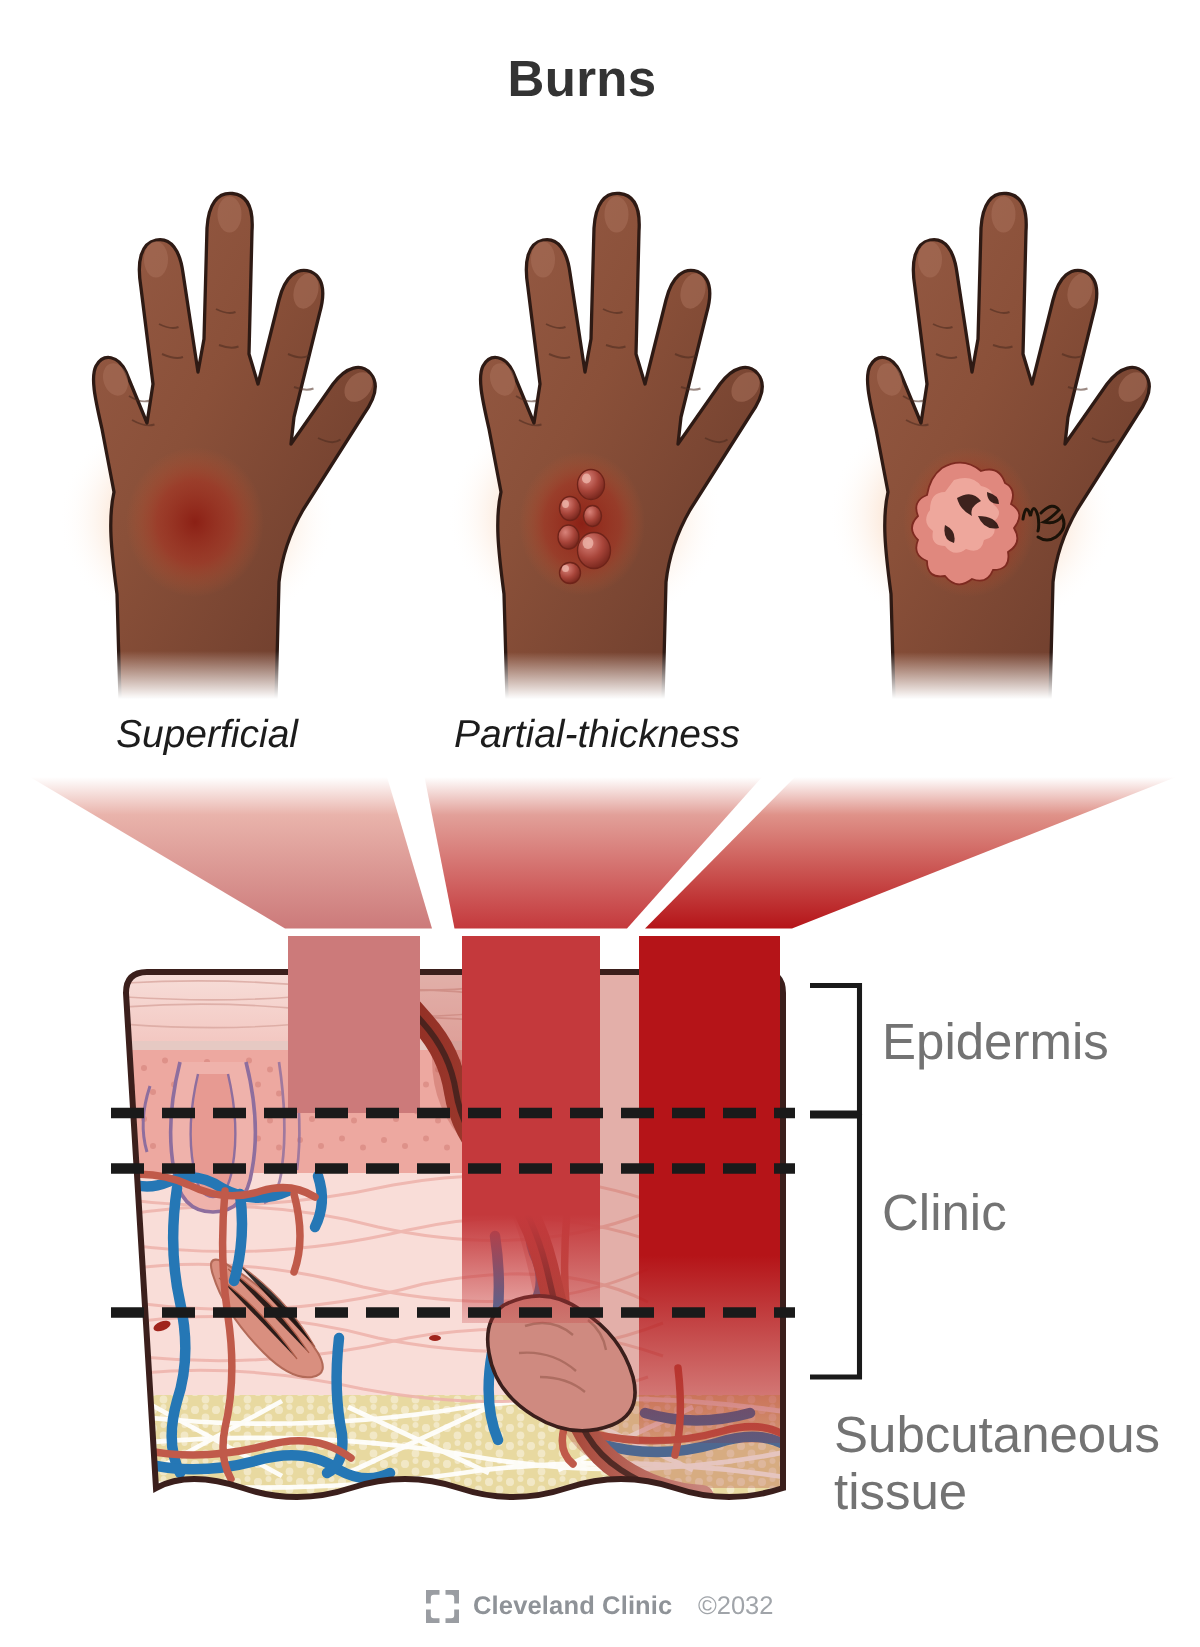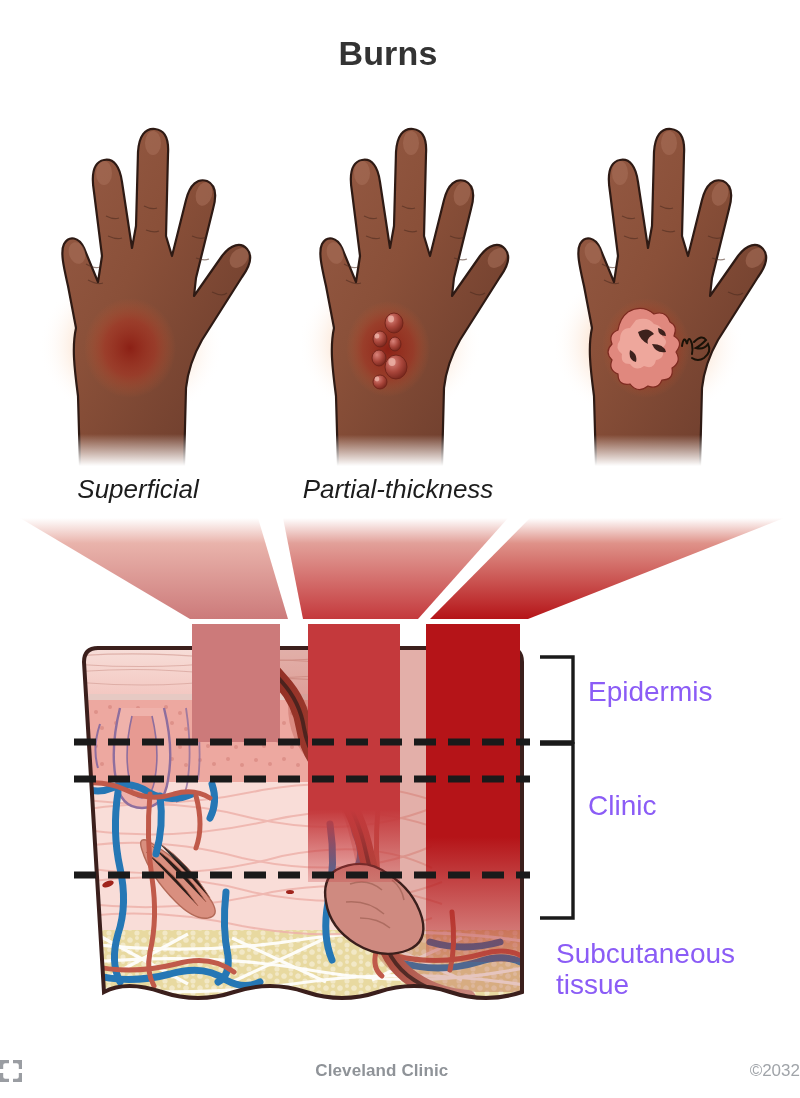--- a/index.html
+++ b/index.html
@@ -43,30 +43,30 @@
   .funnels { position: absolute; top: 516px; left: 0; width: 800px; height: 110px; }
   .funnels svg { width: 100%; height: 100%; display: block; }
 
   
   .cross { position: absolute; top: 612px; left: 0; width: 800px; height: 420px; }
   .cross svg { width: 100%; height: 100%; display: block; }
 
   
   .layer-label {
     position: absolute;
-    font-size: 28px; color: #8b5cf6; white-space: pre-line; line-height: 1.12;
+    font-size: 34px; color: #737373; white-space: pre-line; line-height: 1.12;
   }
   .layer-label.epidermis    { left: 588px; top: 676px; }
   .layer-label.dermis       { left: 588px; top: 790px; }
   .layer-label.subcutaneous { left: 556px; top: 938px; }
 
   
   .footer {
     position: absolute; left: 0; bottom: 16px; width: 800px;
-    display: flex; align-items: center; justify-content: space-between; gap: 9px;
+    display: flex; align-items: center; justify-content: center; gap: 9px;
     color: #9a9da2;
   }
   .cc-logo { width: 22px; height: 22px; display: block; flex: none; }
   .cc-name { font-size: 17px; font-weight: bold; color: #8f9398; letter-spacing: 0.1px; }
   .cc-copy { font-size: 17px; color: #a0a4a9; margin-left: 8px; }
 </style>
 </head>
 <body>
 
 <div class="stage">

